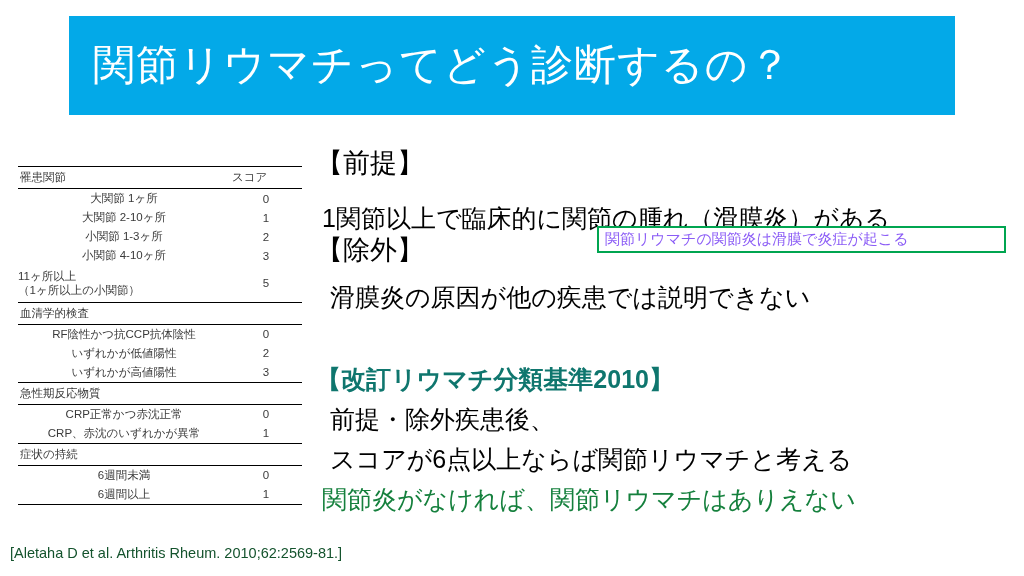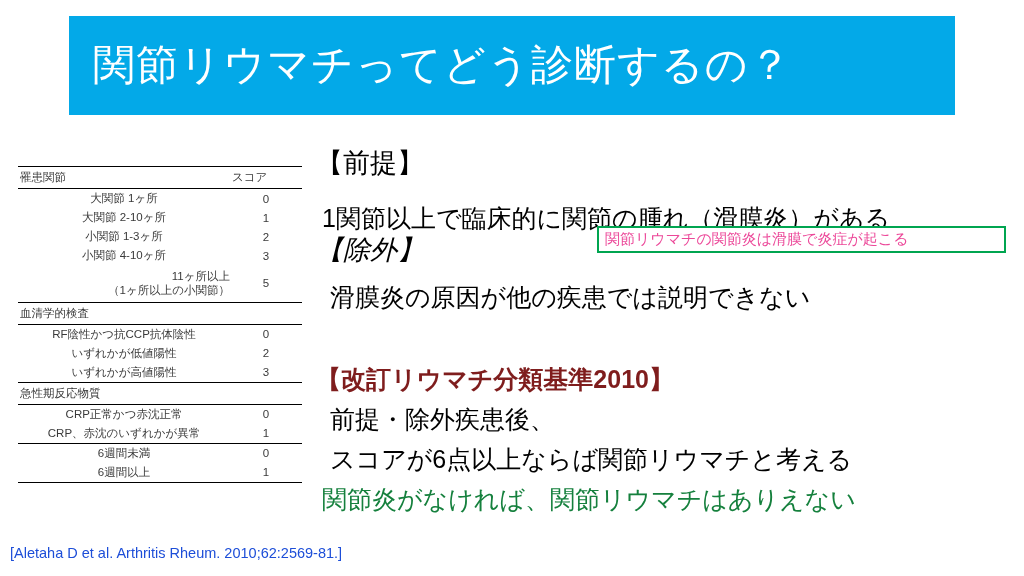--- a/index.html
+++ b/index.html
@@ -64,62 +64,62 @@
   .sec-head td {
     text-align: left;
     padding-left: 2px;
     padding-top: 3px;
     padding-bottom: 3px;
   }
   .item td.col-label {
     text-align: center;
   }
   .item-2line td.col-label {
-    text-align: right;
+    text-align: left;
     line-height: 1.25;
     padding-top: 4px;
     padding-bottom: 4px;
   }
 
   
   #citation {
     position: absolute;
     left: 10px;
     top: 545px;
     font-size: 14.5px;
-    color: #1d4ed8;
+    color: #14532d;
     white-space: nowrap;
   }
 
   
   .right-block { position: absolute; white-space: nowrap; }
   .red-head {
     color: #000000;
     font-size: 27px;
     font-weight: 400;
   }
   .body-line {
     color: #000000;
     font-size: 25px;
     font-weight: 400;
   }
   .bold-head {
-    color: #7f1d1d;
+    color: #0f766e;
     font-size: 25px;
     font-weight: 700;
   }
   .red-line {
     color: #15803d;
     font-size: 25px;
     font-weight: 400;
   }
 
   #premise-head   { left: 316px; top: 145px; }
   #premise-line   { left: 322px; top: 202px; }
-  #exclude-head   { left: 316px; top: 232px; font-style: italic; }
+  #exclude-head   { left: 316px; top: 232px; }
   #exclude-line   { left: 330px; top: 281px; }
   #criteria-head  { left: 316px; top: 363px; }
   #criteria-line1 { left: 330px; top: 403px; }
   #criteria-line2 { left: 330px; top: 443px; }
   #criteria-line3 { left: 322px; top: 483px; }
 
   
   #green-box {
     position: absolute;
     left: 597px;
@@ -127,21 +127,21 @@
     width: 409px;
     height: 27px;
     border: 2px solid #00a550;
     background: #ffffff;
     box-sizing: border-box;
     display: flex;
     align-items: center;
   }
   #green-box-text {
     font-size: 15px;
-    color: #ec4899;
+    color: #8b5cf6;
     padding-left: 6px;
     white-space: nowrap;
   }
 </style>
 </head>
 <body>
 
 <div id="title-banner">
   <div id="title-text">関節リウマチってどう診断するの？</div>
 </div>
@@ -201,20 +201,24 @@
       </tr>
       <tr class="item">
         <td class="col-label">CRP正常かつ赤沈正常</td>
         <td class="col-score">0</td>
       </tr>
       <tr class="item rule-bottom">
         <td class="col-label">CRP、赤沈のいずれかが異常</td>
         <td class="col-score">1</td>
       </tr>
 
+      <tr class="sec-head rule-bottom">
+        <td class="col-label">症状の持続</td>
+        <td class="col-score"></td>
+      </tr>
       <tr class="item">
         <td class="col-label">6週間未満</td>
         <td class="col-score">0</td>
       </tr>
       <tr class="item rule-bottom">
         <td class="col-label">6週間以上</td>
         <td class="col-score">1</td>
       </tr>
     </tbody>
   </table>

